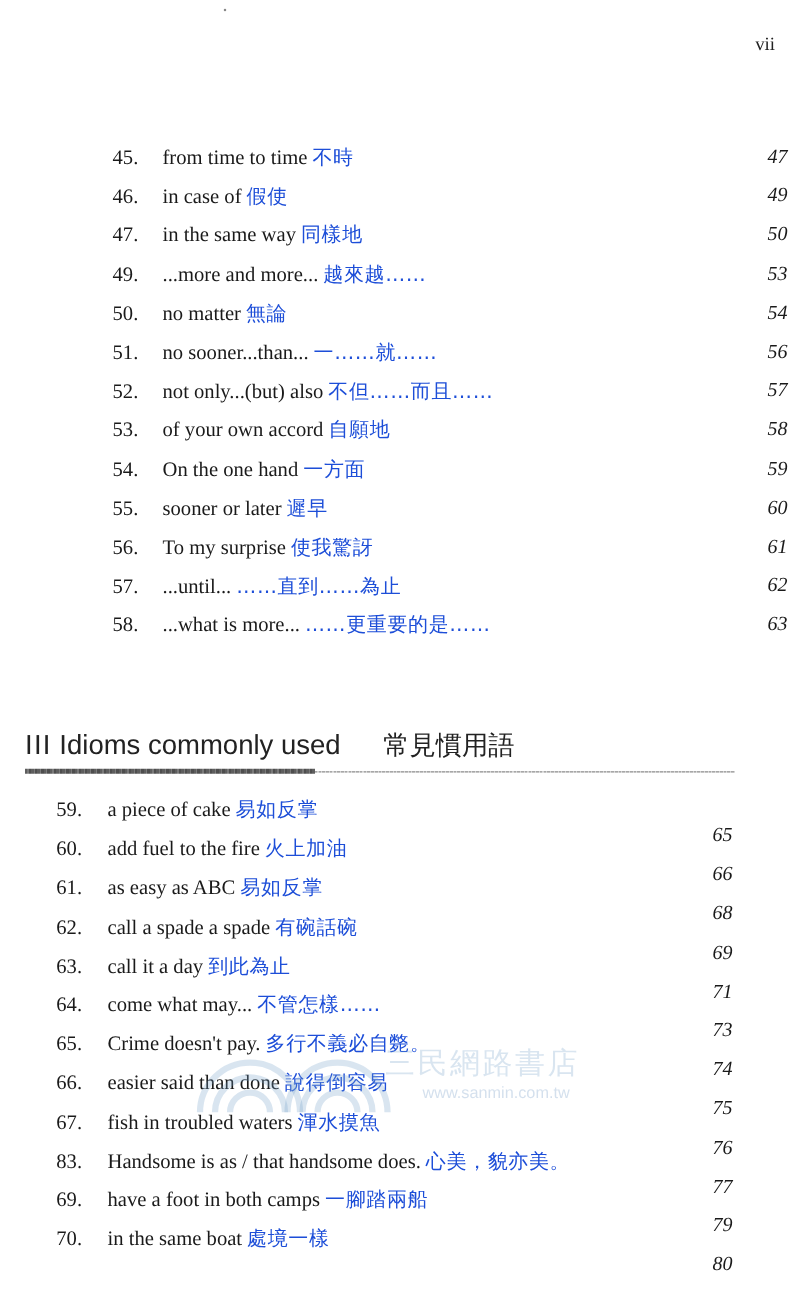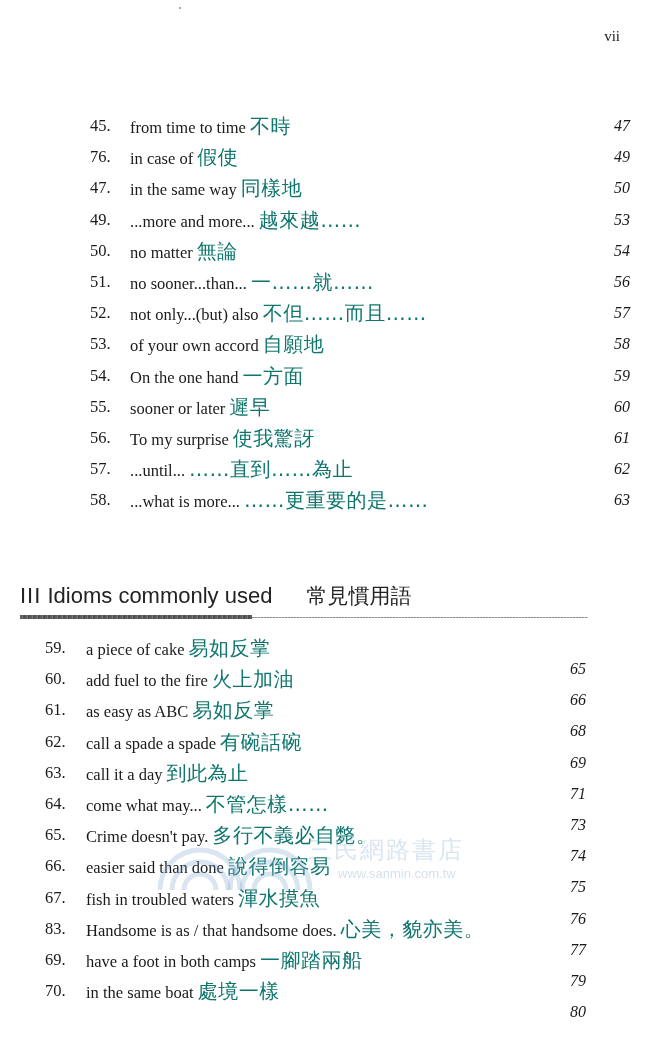--- a/index.html
+++ b/index.html
@@ -9,21 +9,21 @@
   .speck { position: absolute; top: 7px; left: 179px; width: 2px; height: 2px; background: #888; border-radius: 1px; }
 
   .toc-list { position: absolute; left: 0; width: 646px; margin: 0; padding: 0; list-style: none; }
   .toc-list.s1 { top: 113px; padding-left: 48px; }
   .toc-list.s2 { top: 635px; }
   .toc-row { position: relative; height: 31.2px; font-size: 16.5px; line-height: 26px; }
   .toc-num { position: absolute; left: 42px; }
   .s2 .toc-num { left: 45px; }
   .toc-text { position: absolute; left: 82px; white-space: nowrap; }
   .s2 .toc-text { left: 86px; }
-  .toc-text .zh { font-family: "DejaVu Sans", sans-serif; font-size: 20px; color: #0f766e; margin-left: 4px; letter-spacing: 0.5px; }
+  .toc-text .zh { font-family: "DejaVu Sans", sans-serif; font-size: 16px; color: #1d4ed8; margin-left: 4px; letter-spacing: 0.5px; }
   .toc-page { position: absolute; right: 64px; font-style: italic; font-size: 16px; }
   .s2 .toc-page { right: 60px; margin-top: 21px; }
 
   .section-heading { position: absolute; top: 582px; left: 20px; font-family: "Liberation Sans", "DejaVu Sans", sans-serif;
                      font-size: 22px; color: #222; white-space: nowrap; }
   .section-heading .roman { letter-spacing: 1px; }
   .section-heading .zh { margin-left: 28px; font-family: "DejaVu Sans", sans-serif; font-size: 21px; }
   .rule-thick { position: absolute; top: 615px; left: 20px; width: 232px; height: 4px;
                 background: repeating-linear-gradient(90deg, #5e5e5e 0 2px, #7a7a7a 2px 3px, #4e4e4e 3px 5px); }
   .rule-thin { position: absolute; top: 617px; left: 252px; width: 336px; height: 1px;
@@ -42,21 +42,21 @@
 <div class="speck"></div>
 <div class="page-num">vii</div>
 
 <ol class="toc-list s1">
   <li class="toc-row">
       <span class="toc-num">45.</span>
       <span class="toc-text"><span>from time to time</span><span class="zh">不時</span></span>
       <span class="toc-page">47</span>
     </li>
   <li class="toc-row">
-      <span class="toc-num">76.</span>
+      <span class="toc-num">46.</span>
       <span class="toc-text"><span>in case of</span><span class="zh">假使</span></span>
       <span class="toc-page">49</span>
     </li>
   <li class="toc-row">
       <span class="toc-num">47.</span>
       <span class="toc-text"><span>in the same way</span><span class="zh">同樣地</span></span>
       <span class="toc-page">50</span>
     </li>
   <li class="toc-row">
       <span class="toc-num">49.</span>

